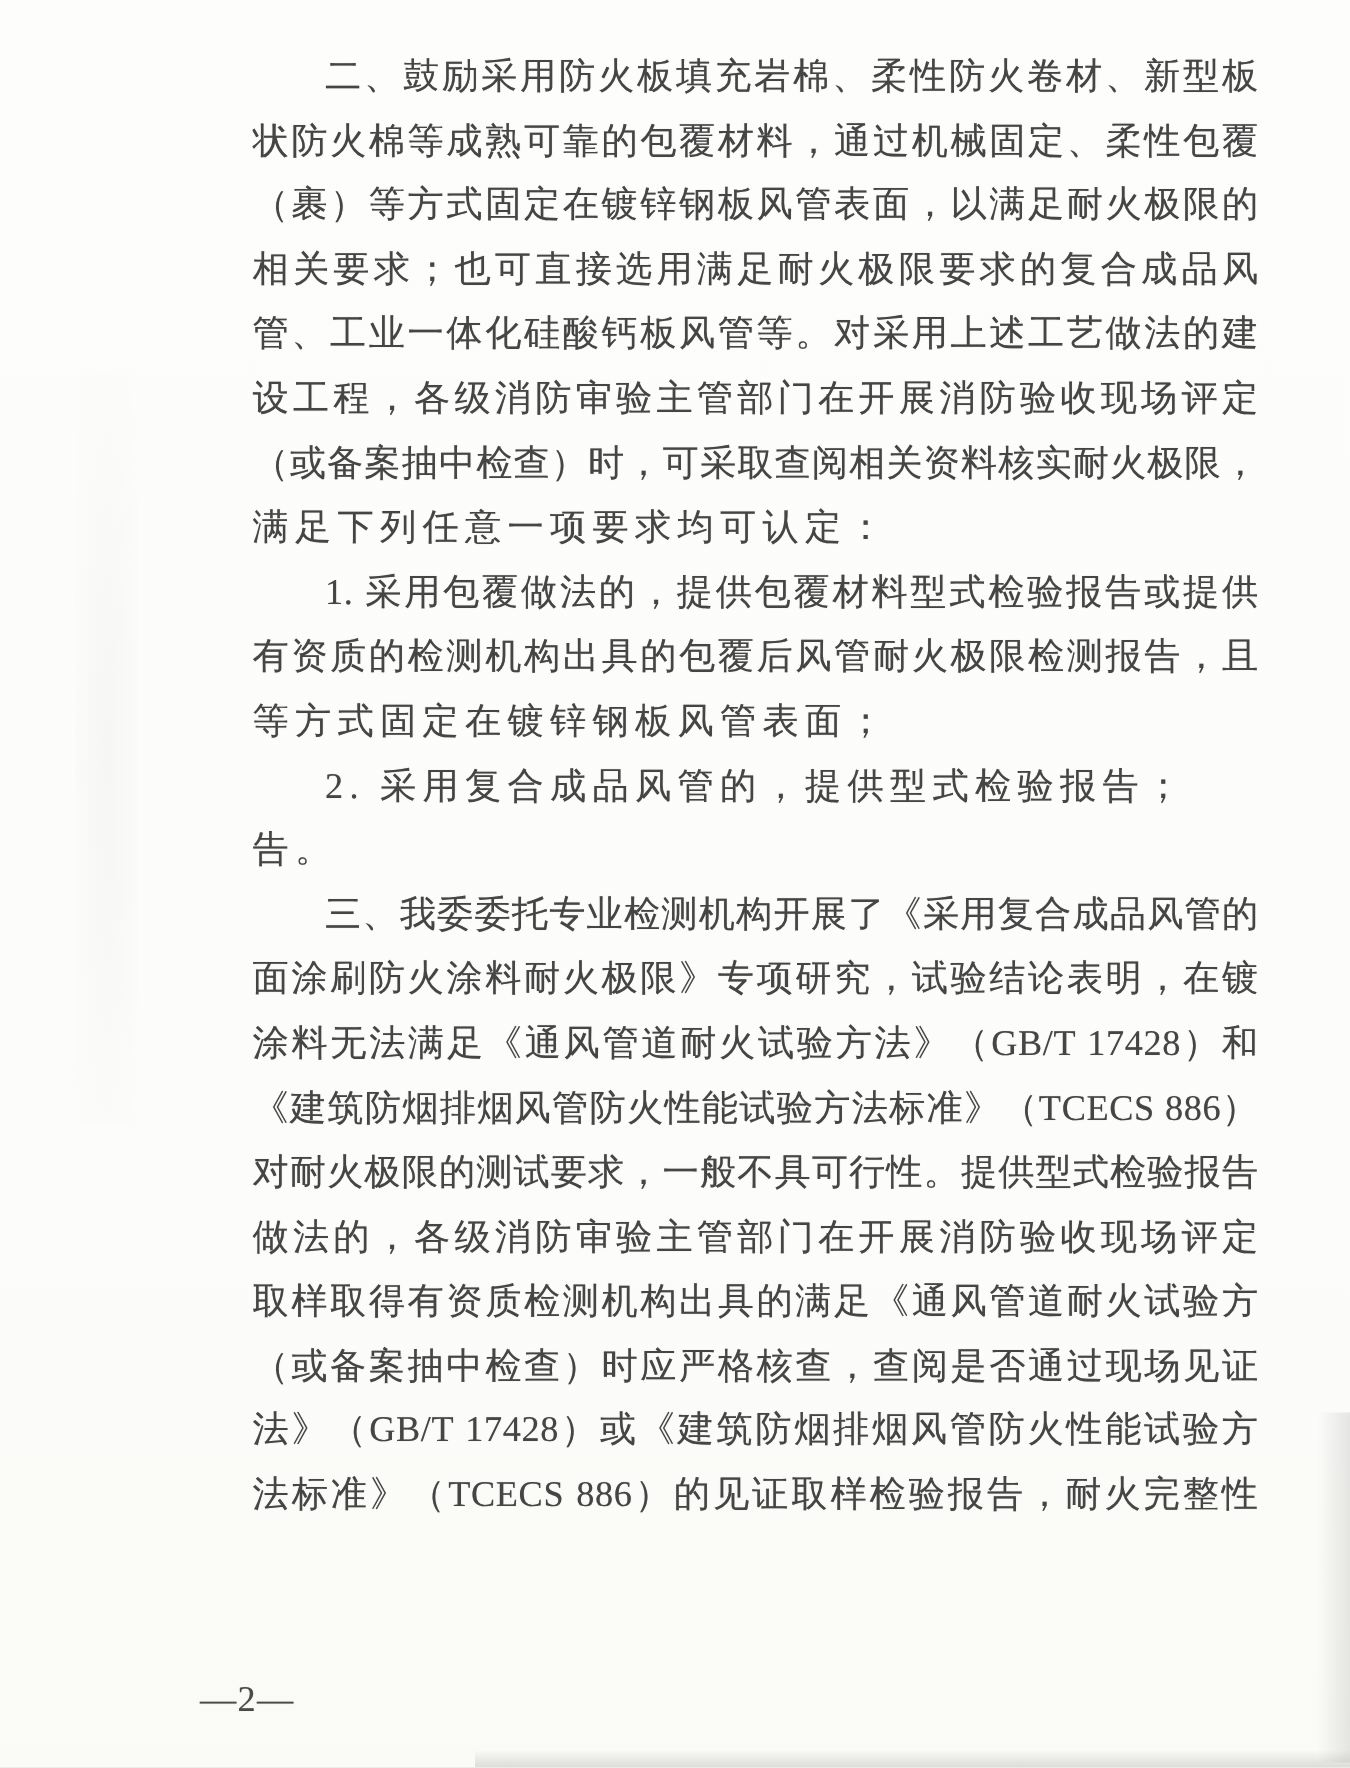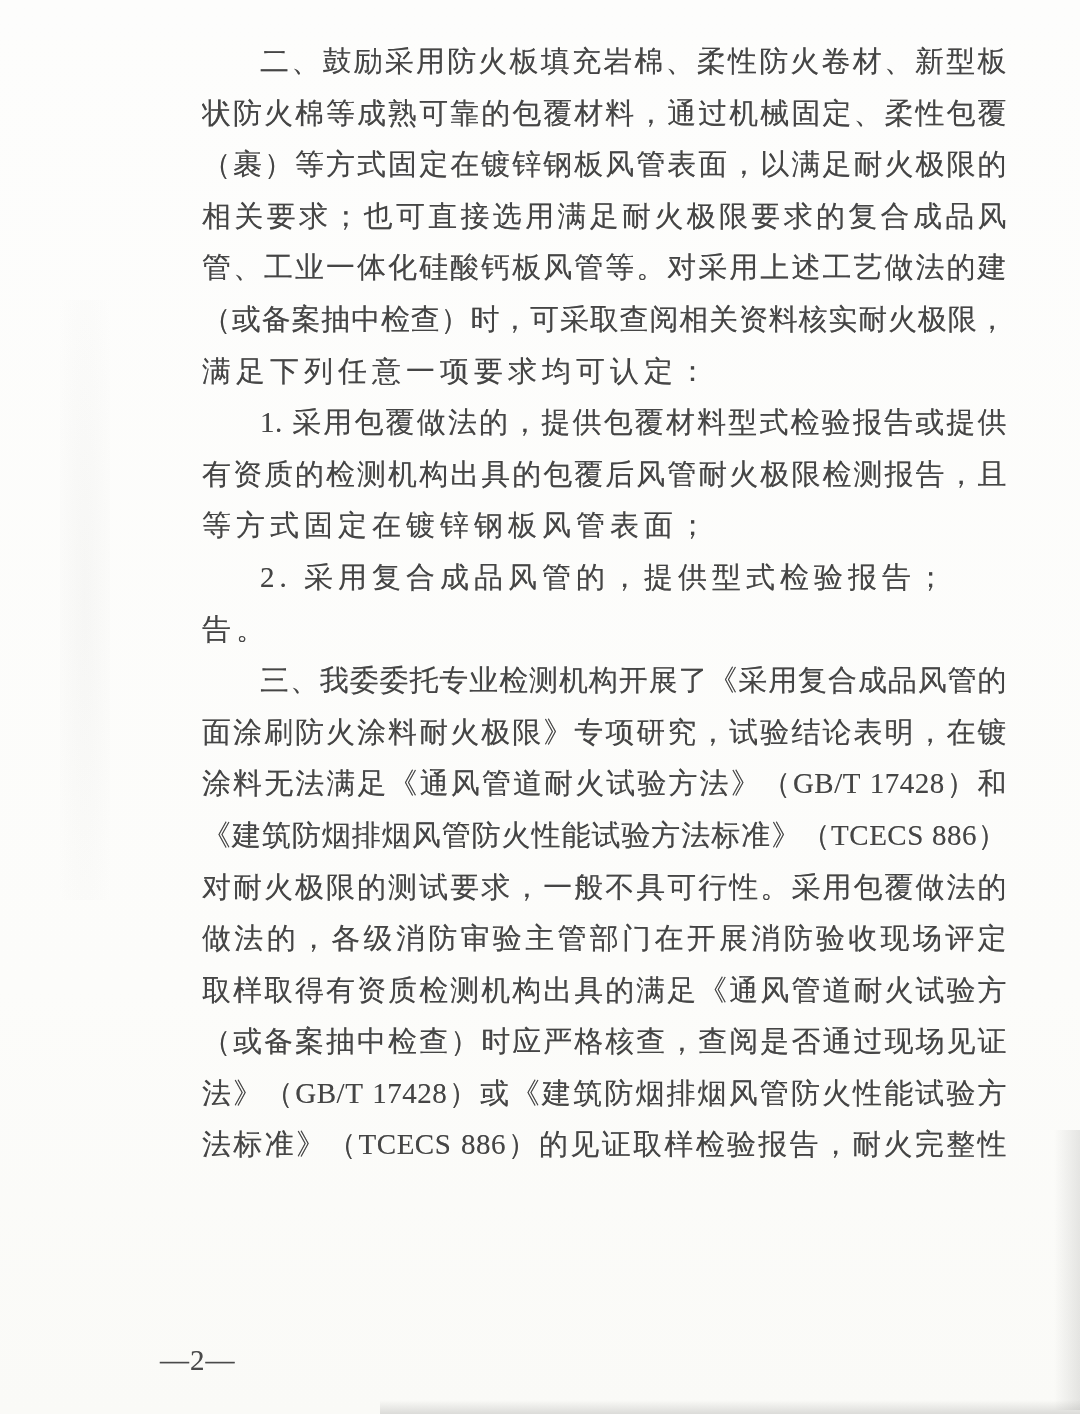--- a/index.html
+++ b/index.html
@@ -89,32 +89,33 @@
   <div class="artifact-smudge"></div>
   <div class="artifact-right"></div>
   <div class="artifact-bottom"></div>
 
   <div class="text-block">
       <div class="line ind">二、鼓励采用防火板填充岩棉、柔性防火卷材、新型板</div>
       <div class="line">状防火棉等成熟可靠的包覆材料，通过机械固定、柔性包覆</div>
       <div class="line">（裹）等方式固定在镀锌钢板风管表面，以满足耐火极限的</div>
       <div class="line">相关要求；也可直接选用满足耐火极限要求的复合成品风</div>
       <div class="line">管、工业一体化硅酸钙板风管等。对采用上述工艺做法的建</div>
+      <div class="line">设工程，各级消防审验主管部门在开展消防验收现场评定</div>
       <div class="line">（或备案抽中检查）时，可采取查阅相关资料核实耐火极限，</div>
       <div class="line noj">满足下列任意一项要求均可认定：</div>
       <div class="line ind">1. 采用包覆做法的，提供包覆材料型式检验报告或提供</div>
       <div class="line">有资质的检测机构出具的包覆后风管耐火极限检测报告，且</div>
       <div class="line noj">等方式固定在镀锌钢板风管表面；</div>
       <div class="line ind noj">2. 采用复合成品风管的，提供型式检验报告；</div>
       <div class="line noj">告。</div>
       <div class="line ind">三、我委委托专业检测机构开展了《采用复合成品风管的</div>
       <div class="line">面涂刷防火涂料耐火极限》专项研究，试验结论表明，在镀</div>
       <div class="line">涂料无法满足《通风管道耐火试验方法》（GB/T 17428）和</div>
       <div class="line">《建筑防烟排烟风管防火性能试验方法标准》（TCECS 886）</div>
-      <div class="line">对耐火极限的测试要求，一般不具可行性。采用包覆做法的</div>
+      <div class="line">对耐火极限的测试要求，一般不具可行性。提供型式检验报告</div>
       <div class="line">做法的，各级消防审验主管部门在开展消防验收现场评定</div>
       <div class="line">取样取得有资质检测机构出具的满足《通风管道耐火试验方</div>
       <div class="line">（或备案抽中检查）时应严格核查，查阅是否通过现场见证</div>
       <div class="line">法》（GB/T 17428）或《建筑防烟排烟风管防火性能试验方</div>
       <div class="line">法标准》（TCECS 886）的见证取样检验报告，耐火完整性</div>
     </div>
 
   <div class="page-footer">—2—</div>
 </div>
 

